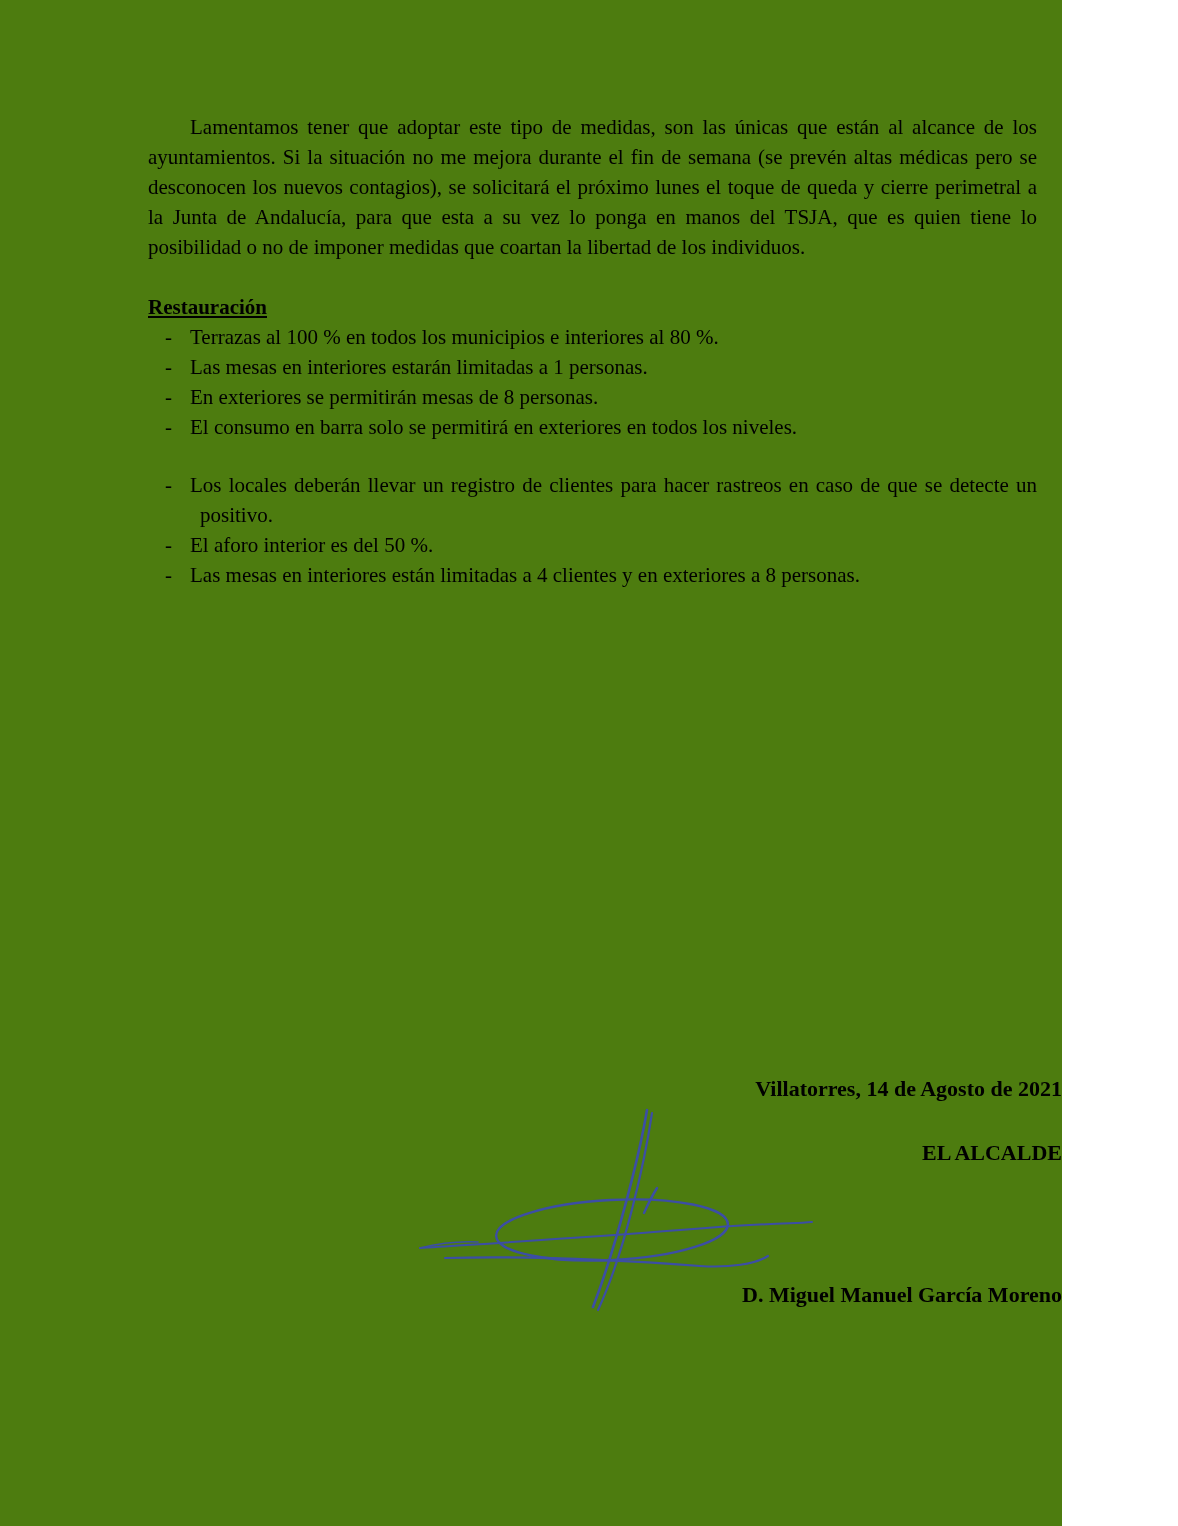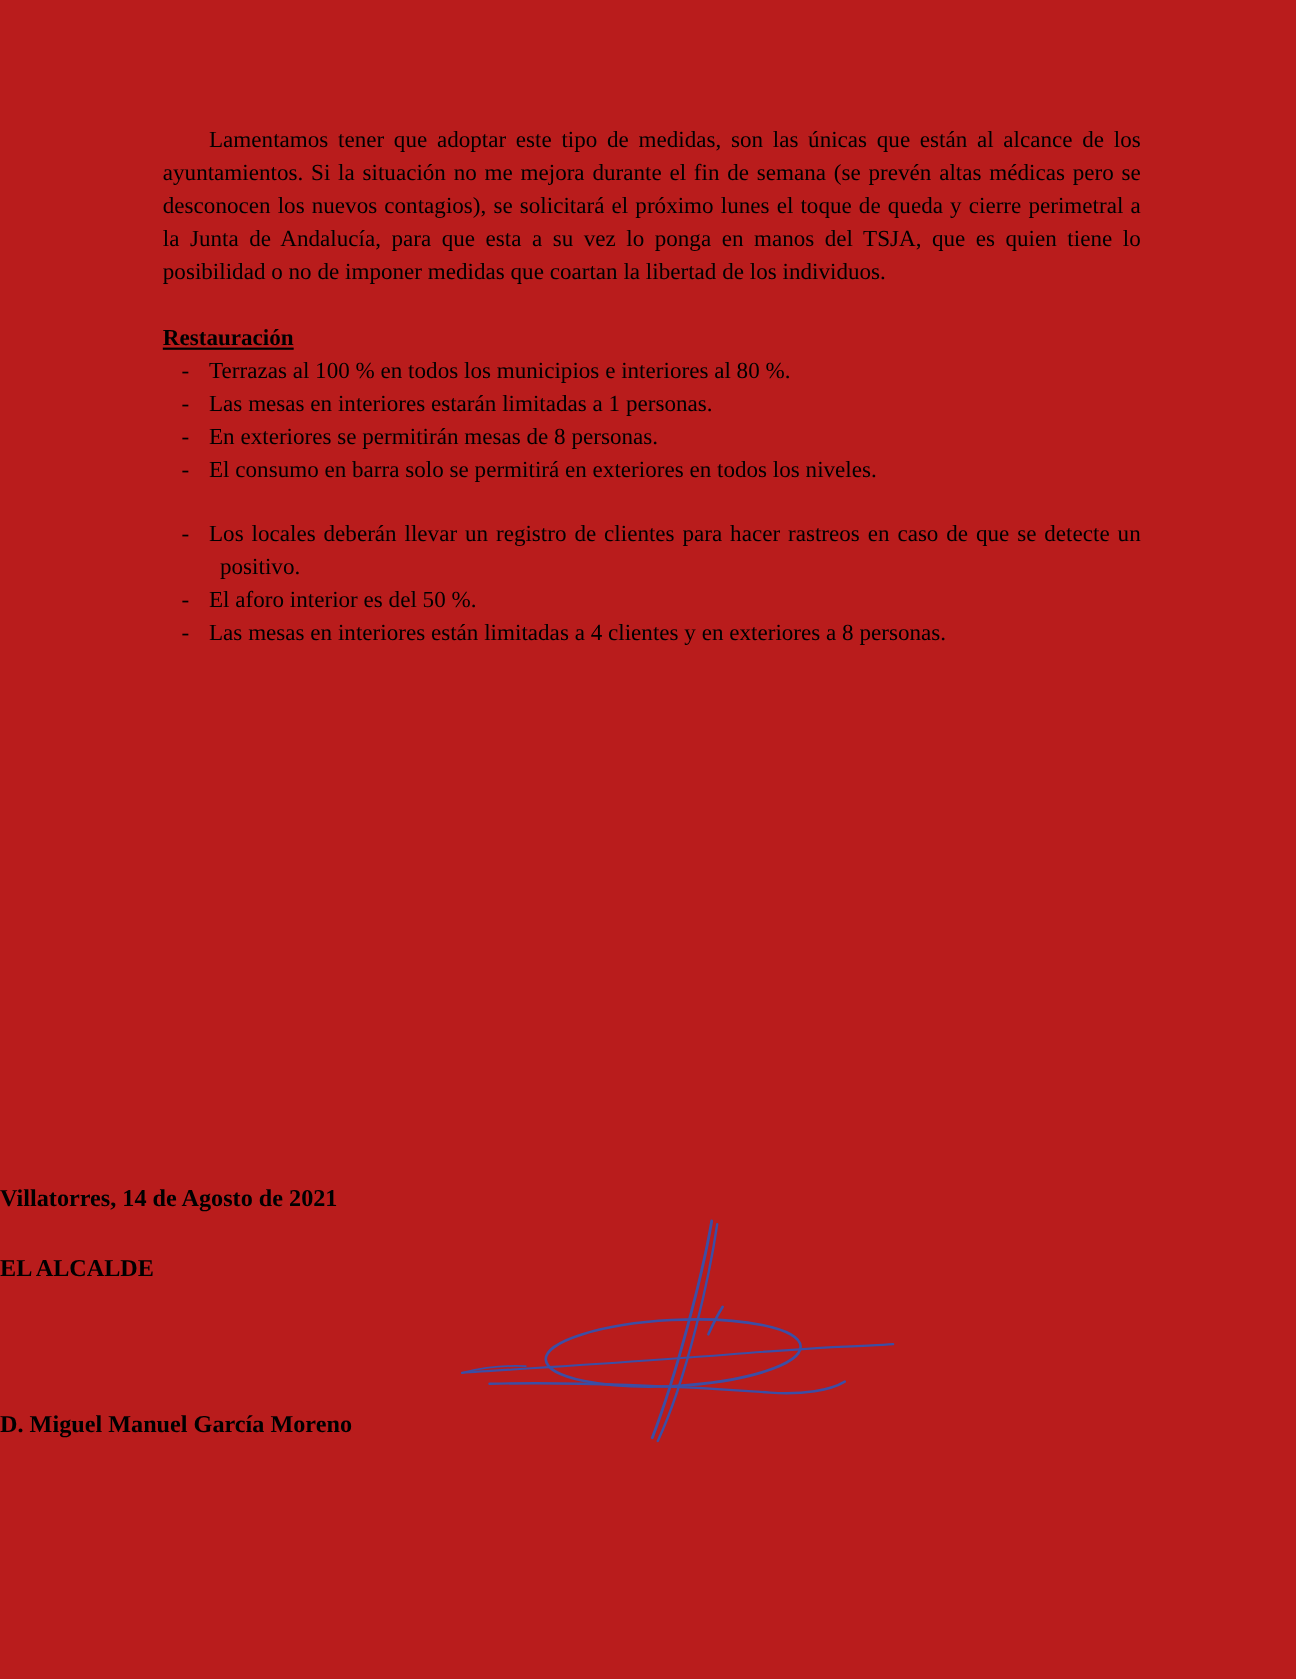--- a/index.html
+++ b/index.html
@@ -2,23 +2,23 @@
 <html><head>
 <meta charset="utf-8">
 <style>
   html, body {
     margin: 0;
     padding: 0;
     background: #ffffff;
   }
   .page {
     position: relative;
-    width: 1178px;
+    width: 1062px;
     height: 1526px;
-    background: #b91c1c;
+    background: #4d7c0f;
     overflow: hidden;
     font-family: "Liberation Serif", "DejaVu Serif", serif;
     color: #000000;
   }
   .content {
     position: absolute;
     left: 148px;
     top: 112px;
     width: 889px;
     font-size: 21px;
@@ -57,21 +57,21 @@
     flex: 1;
     padding-left: 10px;
     text-indent: -10px;
     text-align: justify;
   }
   .closing-line {
     position: absolute;
     left: 0;
     right: 0;
     margin: 0;
-    text-align: left;
+    text-align: right;
     font-weight: bold;
     font-size: 22px;
     line-height: 30px;
   }
   .place-date { top: 1074px; }
   .mayor-title { top: 1138px; }
   .signer-name { top: 1280px; }
   .signature-svg {
     position: absolute;
     left: 400px;

